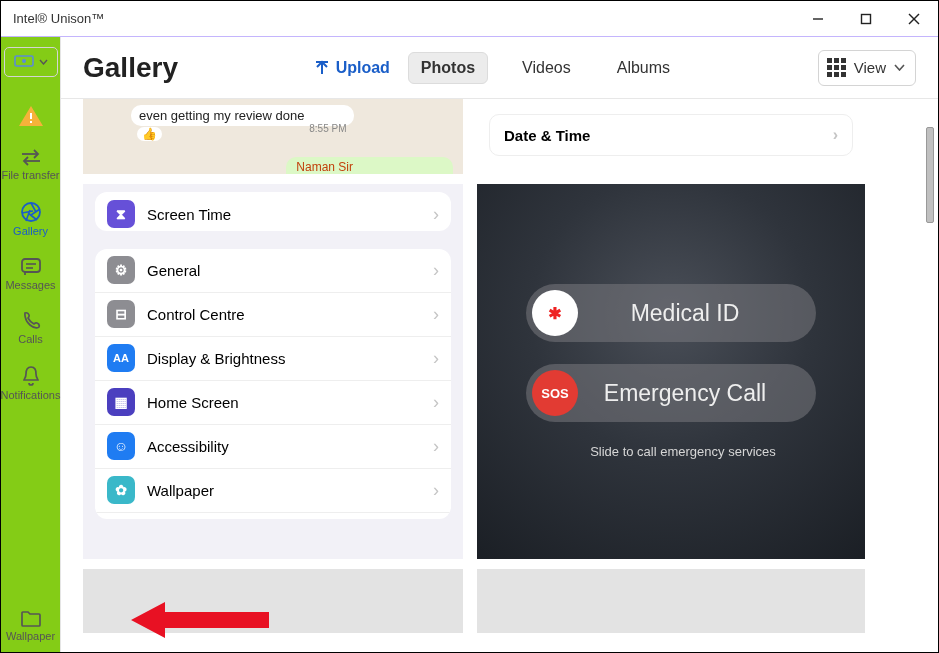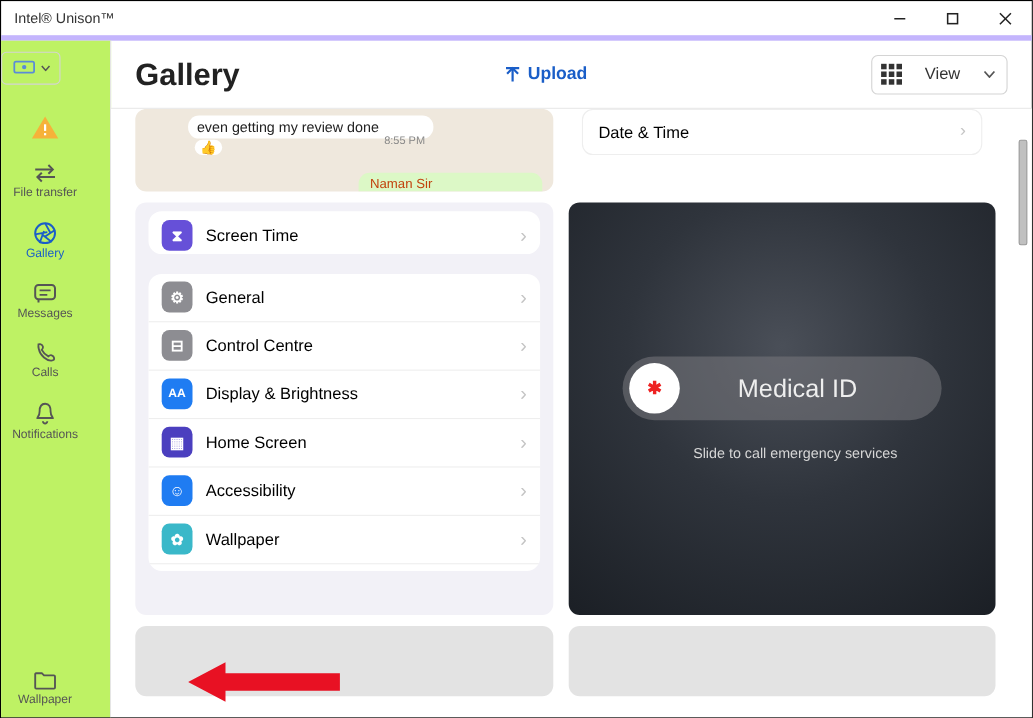--- a/index.html
+++ b/index.html
@@ -1,60 +1,60 @@
 <!DOCTYPE html>
 <html><head>
 <meta charset="utf-8">
 <style>
   * { box-sizing: border-box; margin: 0; padding: 0; font-family: "Segoe UI", Arial, sans-serif; }
   html, body { width: 939px; height: 653px; overflow: hidden; background: #fff; }
   .window { width: 939px; height: 653px; border: 1px solid #000; display: flex; flex-direction: column; }
   
-  .titlebar { height: 36px; display: flex; align-items: center; justify-content: space-between; padding: 0 0 0 12px; border-bottom: 5px solid #c4b5fd; font-size: 13px; color: #333; }
+  .titlebar { height: 36px; display: flex; align-items: center; justify-content: space-between; padding: 0 0 0 12px; border-bottom: 1px solid #c4b5fd; font-size: 13px; color: #333; }
   .titlebar .controls { display: flex; height: 100%; }
   .titlebar .ctrl { width: 48px; display: flex; align-items: center; justify-content: center; font-size: 14px; }
   .titlebar .ctrl svg { display: block; }
   
   .body { flex: 1; display: flex; min-height: 0; }
   
-  .sidebar { width: 100px; border-right: 1px solid #e5e5e5; display: flex; flex-direction: column; padding-top: 10px; gap: 6px; background: #bef264; }
+  .sidebar { width: 60px; border-right: 1px solid #e5e5e5; display: flex; flex-direction: column; align-items: center; padding-top: 10px; gap: 6px; background: #84cc16; }
   .device-btn { width: 54px; height: 30px; border: 1px solid #d4d4d4; border-radius: 5px; display: flex; align-items: center; justify-content: center; gap: 4px; margin-bottom: 16px; }
   .side-item { width: 80px; display: flex; flex-direction: column; align-items: center; gap: 2px; padding: 6px 0 8px 0; cursor: pointer; }
   .side-item .lbl { font-size: 11px; color: #555; }
   .side-item.active .lbl { color: #1a5ec8; }
   .side-item svg { display: block; }
   .side-spacer { flex: 1; }
   
   .main { flex: 1; display: flex; flex-direction: column; min-width: 0; }
   .header { height: 62px; display: flex; align-items: center; padding: 0 22px; border-bottom: 1px solid #e7e7e7; }
   .header h1 { font-size: 28px; font-weight: 700; color: #222; margin-right: auto; }
   .upload { display: flex; align-items: center; gap: 6px; color: #1a5ec8; font-size: 16px; font-weight: 600; margin-right: 18px; }
   .tabs { display: flex; gap: 22px; align-items: center; }
   .tab { font-size: 16px; color: #333; padding: 6px 12px; border-radius: 6px; }
   .tab.active { background: #ececec; border: 1px solid #dcdcdc; font-weight: 600; }
-  .view-btn { margin-left: auto; border: 1px solid #d4d4d4; border-radius: 6px; height: 36px; padding: 0 10px 0 8px; display: flex; align-items: center; gap: 21px; font-size: 15px; color: #333; }
+  .view-btn { margin-left: auto; border: 1px solid #d4d4d4; border-radius: 6px; height: 36px; padding: 0 10px 0 8px; display: flex; align-items: center; gap: 8px; font-size: 15px; color: #333; }
   .view-btn .grid-ic { display: grid; grid-template-columns: repeat(3,5px); grid-template-rows: repeat(3,5px); gap: 2px; }
   .view-btn .grid-ic span { background: #333; }
   
   .gallery { flex: 1; overflow: hidden; background: #fff; padding: 0 10px 0 22px; display: grid; grid-template-columns: 380px 388px; grid-auto-rows: auto; gap: 10px 14px; align-content: start; position: relative; }
   .gallery::after { content:""; position:absolute; right:4px; top:28px; width:6px; height:94px; background:#c0c0c0; border:1px solid #999; border-radius:2px; }
-  .thumb { background: #e8e8f0; border-radius: 10px; overflow: hidden; position: relative; }
+  .thumb { background: #e8e8f0; border-radius: 0; overflow: hidden; position: relative; }
   .thumb-row1a { height: 75px; }
   .thumb-row1b { height: 75px; }
   .thumb-row2a { height: 375px; }
   .thumb-row2b { height: 375px; }
   .thumb-row3 { height: 64px; background: #e3e3e3; }
   
   .ss1 { background: #efe8dd; position: relative; padding: 6px 10px 0 48px; }
   .ss1 .msg { background:#fff; border-radius:10px; padding:3px 50px 3px 8px; display:inline-block; font-size:13px; color:#222; position:relative;}
   .ss1 .time { position:absolute; right:8px; top:18px; font-size:10px; color:#888;}
   .ss1 .react { position:absolute; left:6px; top:22px; background:#fff; border-radius:10px; padding:0 5px; font-size:12px;}
   .ss1 .bubble2 { position:absolute; bottom:0; right:10px; background:#dcf8c6; border-radius:10px 10px 0 0; padding:3px 100px 0 10px; font-size:12px; font-weight:400; color:#c2410c;}
   
-  .ss2 { background:#fff; padding:0 12px; display:flex; align-items:flex-start;}
+  .ss2 { background:#fff; padding:0 12px; display:flex; align-items:center;font-weight:bold;}
   .ss2 .row { width:100%; height:42px; border:1px solid #eee; border-radius:10px; display:flex; align-items:center; padding:0 14px; font-size:15px; color:#000; margin-bottom:3px;}
   .ss2 .row .chev { margin-left:auto; color:#c5c5c5; font-size:16px;}
   
   .ss3 { background:#f2f1f7; padding:8px 12px 40px 12px; display:flex; flex-direction:column; gap:18px;}
   .grp { background:#fff; border-radius:12px; overflow:hidden;}
   .srow { height:44px; display:flex; align-items:center; padding:0 12px; gap:12px; border-bottom:1px solid #eee; font-size:15px; color:#000;}
   .srow:last-child { border-bottom:none;}
   .srow .chev { margin-left:auto; color:#c5c5c5; font-size:18px;}
   .ic { width:28px; height:28px; border-radius:7px; display:flex; align-items:center; justify-content:center; font-size:14px; color:#fff; font-weight:700;}
   .ic-st { background:#6650d8;} .ic-ge { background:#8d8d92;} .ic-cc{background:#8d8d92;} .ic-db{background:#1f7cf2;} .ic-hs{background:#4b3fbf;} .ic-ac{background:#1f7cf2;} .ic-wp{background:#3ab8c9;}
@@ -166,20 +166,25 @@
       <div class="header">
         <h1>Gallery</h1>
         <div class="upload">
           <svg width="16" height="16">
               <line x1="8" y1="14" x2="8" y2="3" stroke="#1a5ec8" stroke-width="2"></line>
               <polyline points="3,7 8,2 13,7" fill="none" stroke="#1a5ec8" stroke-width="2"></polyline>
               <line x1="2" y1="2" x2="14" y2="2" stroke="#1a5ec8" stroke-width="2"></line>
             </svg>
           <span>Upload</span>
         </div>
+        <div class="tabs">
+          <div class="tab active">Photos</div>
+          <div class="tab">Videos</div>
+          <div class="tab">Albums</div>
+        </div>
         <div class="view-btn">
           <span class="grid-ic">
               <span></span>
               <span></span>
               <span></span>
               <span></span>
               <span></span>
               <span></span>
               <span></span>
               <span></span>
@@ -251,20 +256,24 @@
               </div>
             <div class="srow"></div>
           </div>
         </div>
 
         <div class="thumb thumb-row2b ss4">
           <div class="pill">
             <div class="circ white">✱</div>
             <div class="txt">Medical ID</div>
           </div>
+          <div class="pill">
+            <div class="circ red">SOS</div>
+            <div class="txt">Emergency Call</div>
+          </div>
           <div class="hint">Slide to call emergency services</div>
         </div>
 
         <div class="thumb thumb-row3"></div>
         <div class="thumb thumb-row3"></div>
 
         <svg class="arrow" width="140" height="56">
           <defs></defs>
           <polygon points="0,28 34,10 34,20 138,20 138,36 34,36 34,46" fill="#e81123"></polygon>
         </svg>

